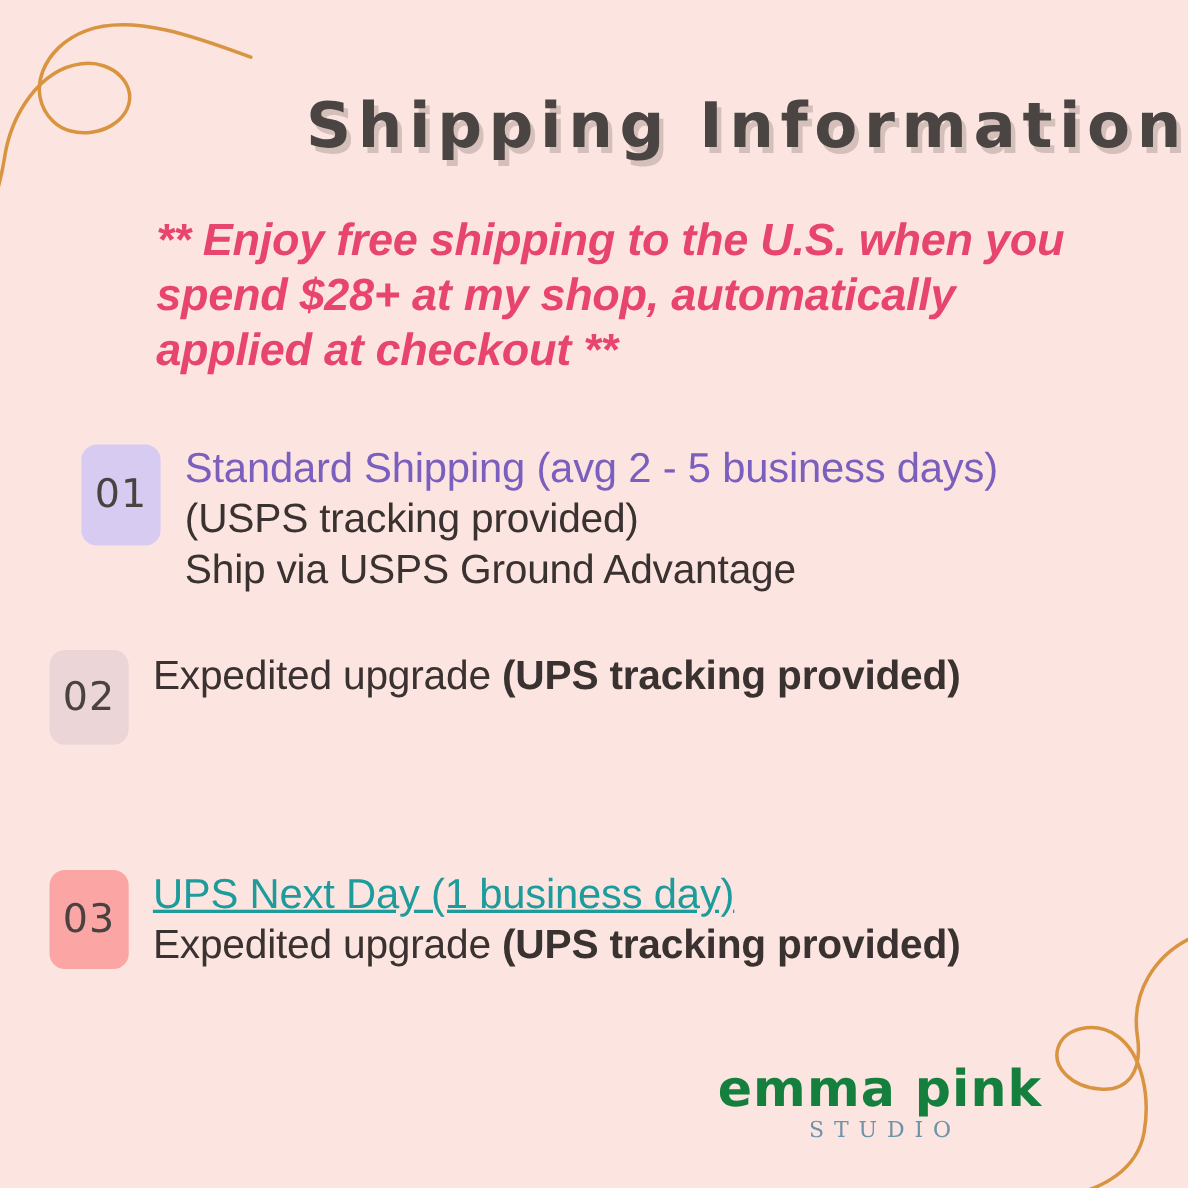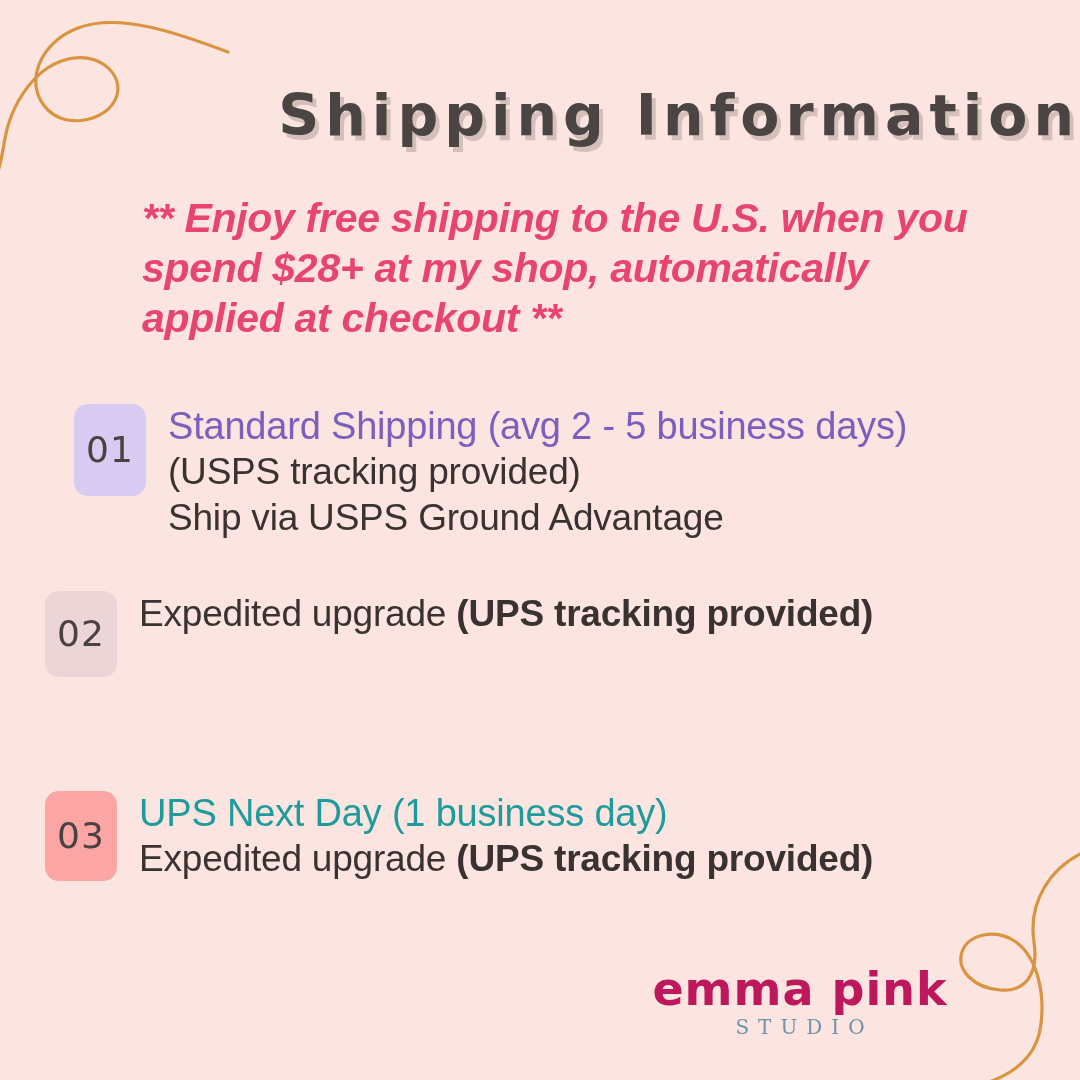--- a/index.html
+++ b/index.html
@@ -170,23 +170,23 @@
   <div class="item" id="item-1">
     <div class="badge" style="background: rgb(235, 213, 215);">02</div>
     <div class="item-text">
       <div class="item-body"><span>Expedited upgrade </span><span class="strong">(UPS tracking provided)</span></div>
     </div>
   </div>
 
   <div class="item" id="item-2">
     <div class="badge" style="background: #fca5a5;">03</div>
     <div class="item-text">
-      <div class="item-head" style="color: rgb(30, 155, 155);">UPS Next Day (1 business day)</div>
+      <div class="item-head" style="color: rgb(30, 155, 155); text-decoration: underline;">UPS Next Day (1 business day)</div>
       <div class="item-body"><span>Expedited upgrade </span><span class="strong">(UPS tracking provided)</span></div>
     </div>
   </div>
 
   <div class="logo">
-    <div class="logo-main" style="color: #be185d;">emma pink</div>
+    <div class="logo-main" style="color: #15803d;">emma pink</div>
     <div class="logo-sub" style="color: rgb(110, 147, 168);">STUDIO</div>
   </div>
 
 </div>
 
 </body></html>

